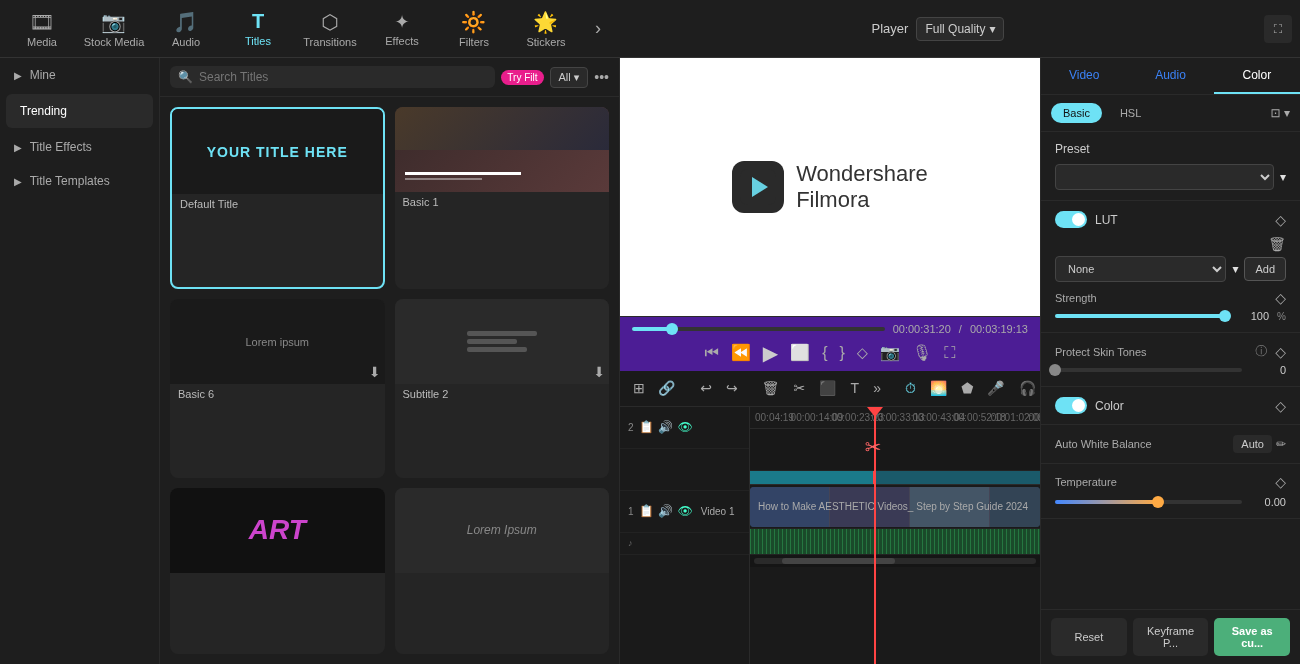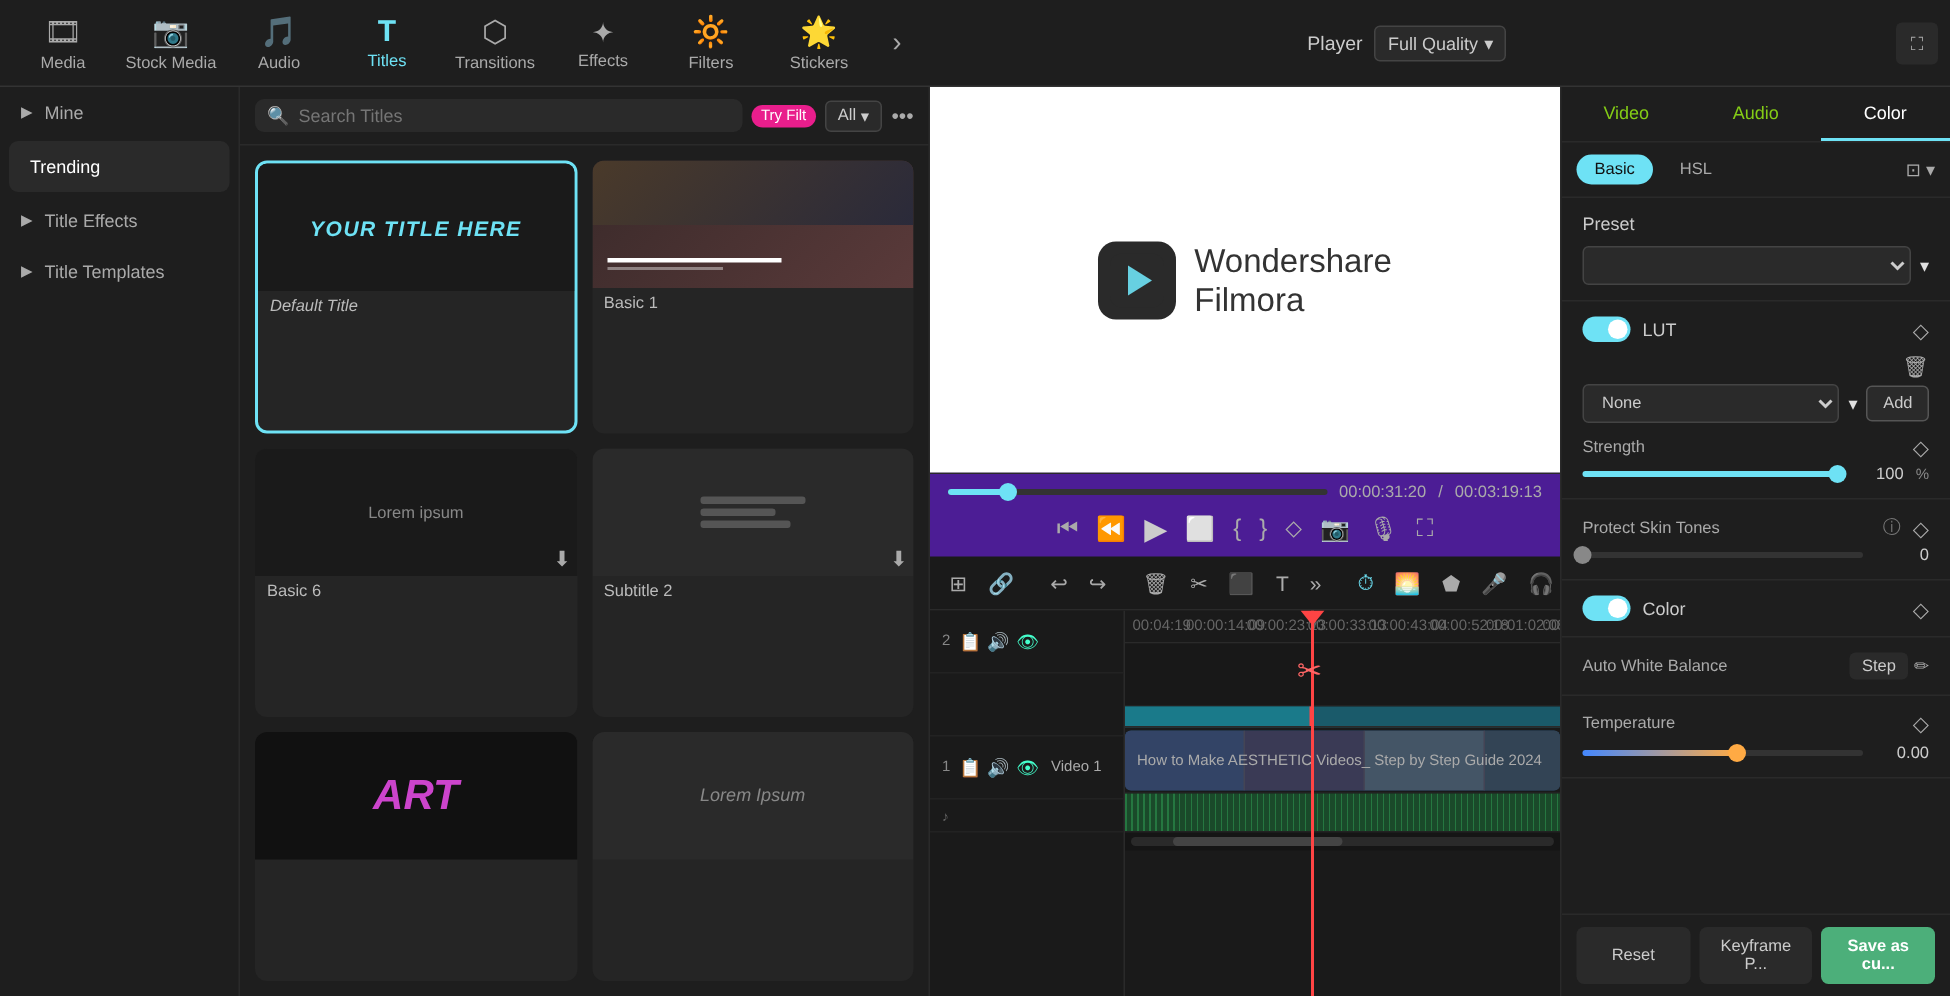--- a/index.html
+++ b/index.html
@@ -48,21 +48,21 @@
       flex: 1; display: flex; align-items: center; background: #2a2a2a; border-radius: 6px;
       padding: 4px 8px; gap: 6px;
     }
     .search-input { background: transparent; border: none; color: #ccc; font-size: 12px; outline: none; flex: 1; }
     .try-badge { background: #e91e8c; color: #fff; font-size: 10px; padding: 2px 6px; border-radius: 10px; }
     .filter-btn { background: #2a2a2a; border: 1px solid #444; color: #ccc; padding: 3px 8px; border-radius: 4px; font-size: 11px; display: flex; align-items: center; gap: 3px; cursor: pointer; }
     .more-btn { color: #aaa; cursor: pointer; font-size: 14px; }
 
     .titles-grid { display: grid; grid-template-columns: 1fr 1fr; gap: 10px; padding: 10px; overflow-y: auto; flex: 1; }
     .title-card { background: #252525; border-radius: 8px; overflow: hidden; cursor: pointer; }
-    .title-card.selected { border: 2px solid #6ee2f5; font-style: italic; }
+    .title-card.selected { border: 2px solid #6ee2f5; }
     .title-card-img {
       width: 100%; height: 85px; display: flex; align-items: center; justify-content: center;
       background: #1a1a1a; position: relative; overflow: hidden;
     }
     .title-card-label { padding: 4px 8px 6px; font-size: 11px; color: #bbb; }
     .default-title-text { font-size: 14px; font-weight: bold; color: #6ee2f5; letter-spacing: 1px; text-align: center; }
     .lorem-card { background: #1a1a1a; }
     .lorem-text { font-size: 11px; color: #888; }
     .subtitle-card { background: #2a2a2a; }
     .subtitle-lines { display: flex; flex-direction: column; gap: 3px; align-items: flex-start; padding: 8px; }
@@ -83,21 +83,21 @@
     .progress-fill { height: 100%; background: #6ee2f5; border-radius: 2px; width: 16%; }
     .progress-thumb { width: 12px; height: 12px; background: #6ee2f5; border-radius: 50%; position: absolute; top: -4px; left: 16%; transform: translateX(-50%); }
     .time-display { color: #aaa; font-size: 11px; white-space: nowrap; }
     .controls-row { display: flex; align-items: center; justify-content: center; gap: 12px; }
     .ctrl-btn { color: #aaa; font-size: 16px; cursor: pointer; display: flex; align-items: center; }
     .play-btn { font-size: 20px; color: #ccc; }
 
     
     .right-panel { width: 260px; background: #1e1e1e; border-left: 1px solid #2a2a2a; display: flex; flex-direction: column; overflow-y: auto; }
     .right-tabs { display: flex; border-bottom: 1px solid #2a2a2a; }
-    .right-tab { flex: 1; padding: 10px; text-align: center; font-size: 12px; color: #84cc16; cursor: pointer; }
+    .right-tab { flex: 1; padding: 10px; text-align: center; font-size: 12px; color: #3b82f6; cursor: pointer; }
     .right-tab.active { color: #fff; border-bottom: 2px solid #6ee2f5; }
 
     .color-sub-tabs { display: flex; align-items: center; padding: 8px 10px; gap: 6px; border-bottom: 1px solid #2a2a2a; }
     .color-sub-tab { padding: 4px 12px; border-radius: 16px; font-size: 11px; cursor: pointer; color: #aaa; }
     .color-sub-tab.active { background: #6ee2f5; color: #111; }
     .lut-toggle-icon { margin-left: auto; color: #aaa; font-size: 12px; cursor: pointer; }
 
     .panel-section { padding: 10px 14px; border-bottom: 1px solid #2a2a2a; }
     .section-title { font-size: 12px; color: #ccc; margin-bottom: 8px; font-weight: 400; }
 
@@ -539,21 +539,21 @@
         </div>
         <span class="section-toggle-label">Color</span>
         <span class="diamond-icon">◇</span>
       </div>
     </div>
 
     <div class="panel-section">
       <div style="display:flex;align-items:center;justify-content:space-between;text-align:center;">
         <span style="font-size:11px;color:#aaa;">Auto White Balance</span>
         <div style="display:flex;align-items:center;gap:4px;">
-          <span style="background:#2a2a2a;padding:3px 8px;border-radius:4px;font-size:11px;color:#ccc;">Step</span>
+          <span style="background:#2a2a2a;padding:3px 8px;border-radius:4px;font-size:11px;color:#ccc;">Auto</span>
           <span style="color:#aaa;">✏</span>
         </div>
       </div>
     </div>
 
     <div class="panel-section">
       <div style="display:flex;align-items:center;justify-content:space-between;margin-bottom:6px;">
         <span style="font-size:11px;color:#aaa;">Temperature</span>
         <span class="diamond-icon">◇</span>
       </div>

